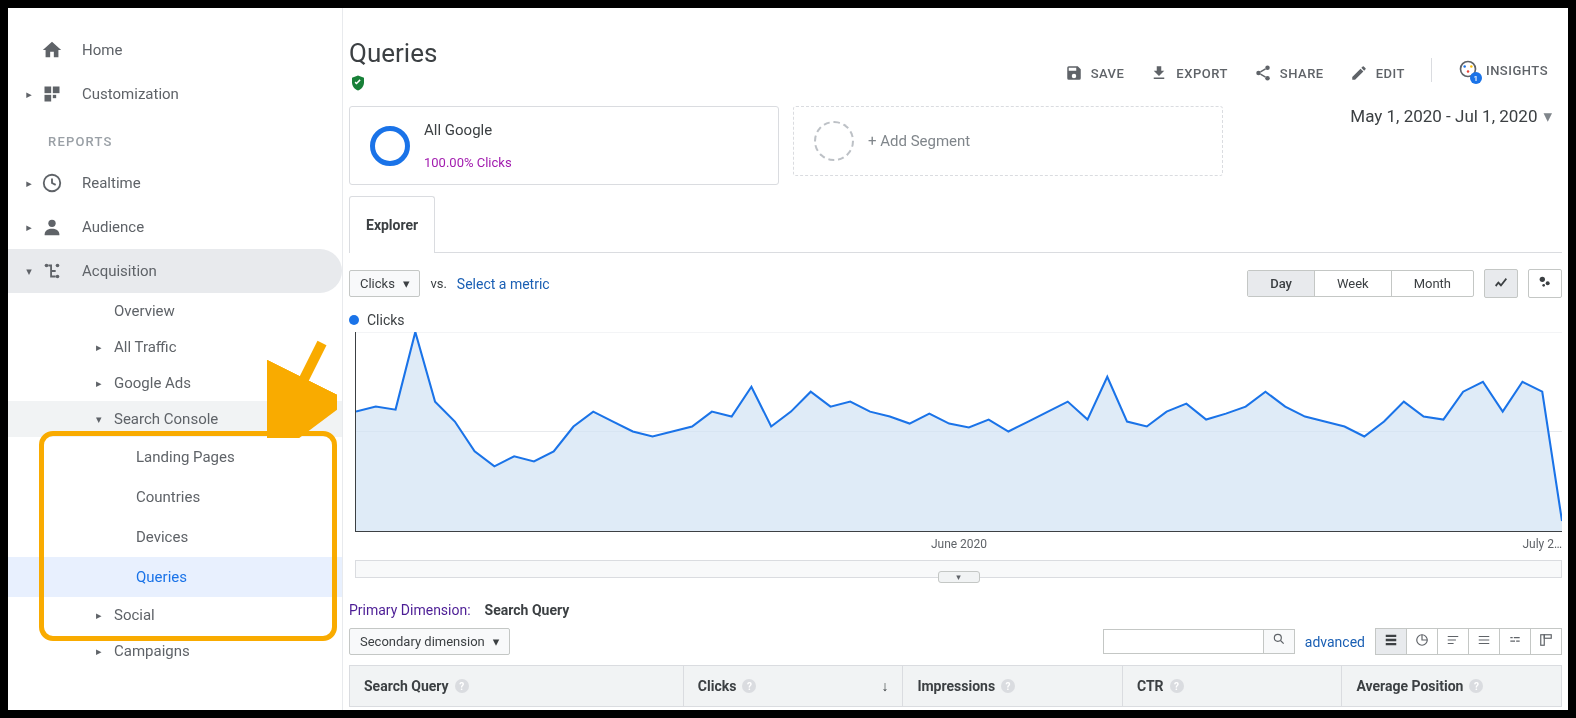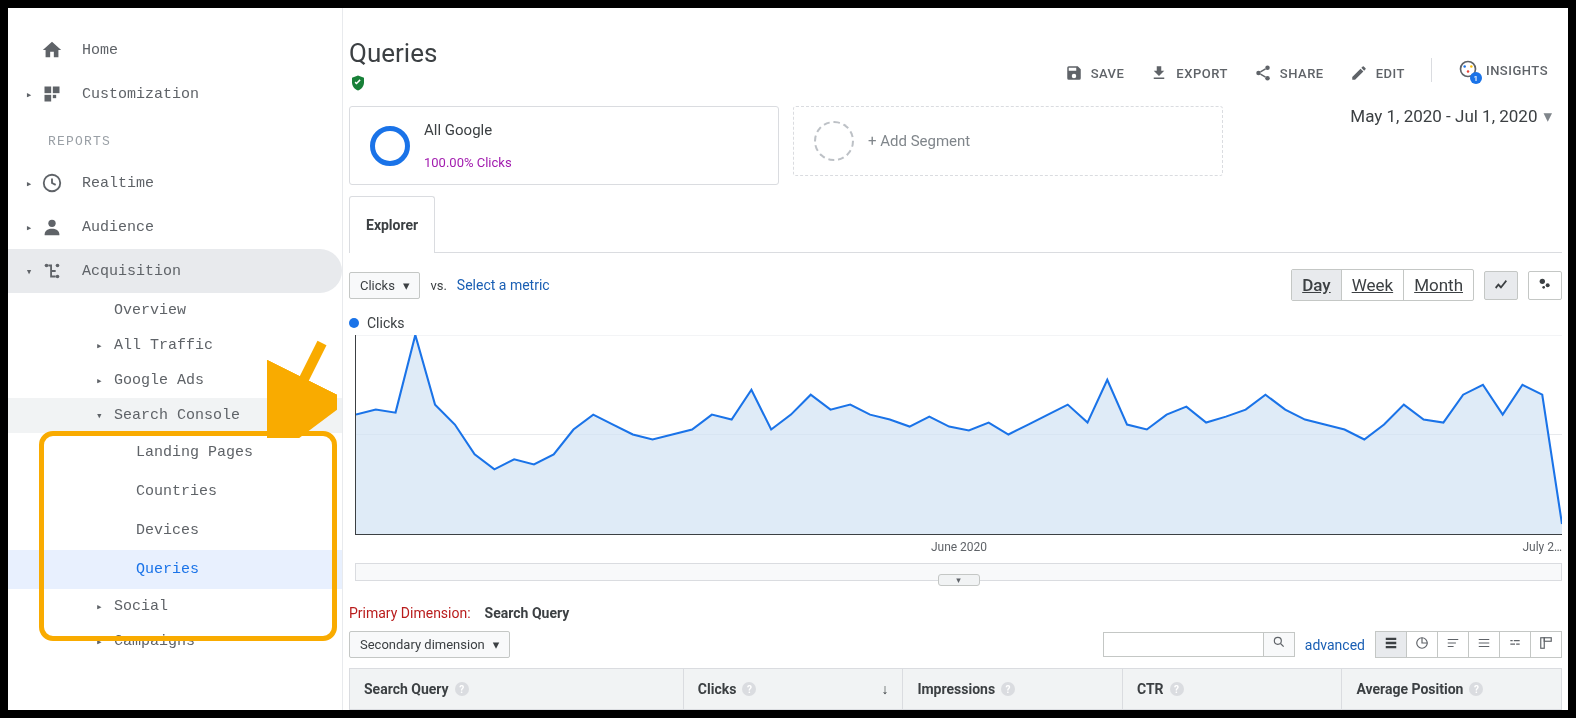--- a/index.html
+++ b/index.html
@@ -1,18 +1,18 @@
 <!DOCTYPE html>
 <html><head>
 <meta charset="utf-8">
 <style>
 * { box-sizing: border-box; margin: 0; padding: 0; }
 body { font-family: Roboto, Arial, sans-serif; background: #000; width: 1576px; height: 718px; overflow: hidden; font-size: 14px; color: #3c4043; }
 .app { display: flex; width: 1560px; height: 702px; margin: 8px; background: #fff; }
-.sidebar { width: 335px; background: #fff; border-right: 1px solid #e8eaed; padding-top: 20px; position: relative; font-family: Liberation Mono, monospace; }
+.sidebar { width: 335px; background: #fff; border-right: 1px solid #e8eaed; padding-top: 20px; position: relative; }
 .nav-item { display: flex; align-items: center; padding: 10px 16px; cursor: pointer; color: #5f6368; font-size: 15px; }
 .nav-item .chev { width: 10px; text-align: center; color: #5f6368; font-size: 11px; margin-right: 6px; }
 .nav-item .ico { width: 24px; height: 24px; margin-right: 18px; fill: #5f6368; display: flex; align-items: center; justify-content: center; }
 .nav-item.active { background: #e8eaed; border-radius: 0 22px 22px 0; }
 .nav-section-label { padding: 18px 40px 12px; font-size: 13px; letter-spacing: 1.2px; color: #9aa0a6; font-weight: 500; }
 .sub-item { display: flex; align-items: center; padding: 9px 16px 9px 94px; color: #5f6368; font-size: 15px; cursor: pointer; }
 .sub-item .chev { width: 10px; margin-left: -18px; margin-right: 8px; font-size: 11px; }
 .sub-item.expanded { background: #f1f3f4; }
 .subsub-item { padding: 11px 16px 11px 128px; color: #5f6368; font-size: 15px; cursor: pointer; }
 .subsub-item.selected { color: #1a73e8; background: #e8f0fe; }
@@ -38,34 +38,34 @@
 .seg-sub { font-size: 13px; color: #a21caf; margin-top: 16px; }
 .date-range { margin-left: auto; text-align: right; font-size: 17px; color: #3c4043; cursor: pointer; padding-right: 10px; display: flex; align-items: center; gap: 6px; }
 .tabs { margin-top: 10px; border-bottom: 1px solid #dadce0; display: flex; }
 .tab { padding: 20px 16px; border: 1px solid #dadce0; border-bottom: none; background: #fff; font-weight: 700; font-size: 14px; cursor: pointer; border-radius: 3px 3px 0 0; position: relative; top: 1px; }
 .chart-controls { display: flex; align-items: center; padding: 16px 0 10px; gap: 10px; }
 .dd-btn { border: 1px solid #c4c7c5; background: #f8f9fa; padding: 5px 10px; font-size: 13px; border-radius: 2px; cursor: pointer; display: flex; align-items: center; gap: 8px; }
 .vs-label { font-size: 13px; color: #3c4043; }
 .link-metric { color: #1a5fb4; font-size: 14px; cursor: pointer; }
 .right-toggles { margin-left: auto; display: flex; gap: 10px; align-items: center; }
 .btn-group { display: flex; border: 1px solid #c4c7c5; border-radius: 2px; overflow: hidden; }
-.btn-group .gbtn { padding: 5px 10px; font-size: 17px; cursor: pointer; border-right: 1px solid #c4c7c5; text-decoration: underline; }
+.btn-group .gbtn { padding: 5px 22px; font-size: 13px; cursor: pointer; border-right: 1px solid #c4c7c5; }
 .btn-group .gbtn:last-child { border-right: none; }
 .btn-group .gbtn.sel { background: #e8eaed; font-weight: 500; }
 .icon-toggle { border: 1px solid #c4c7c5; background: #e8eaed; padding: 4px 8px; border-radius: 2px; cursor: pointer; }
 .chart-legend { display: flex; align-items: center; gap: 8px; padding: 4px 0; }
 .legend-dot { width: 10px; height: 10px; background: #1a73e8; border-radius: 50%; }
 .legend-txt { font-size: 14px; color: #3c4043; }
 .chart-area { height: 200px; position: relative; border-left: 1px solid #3c4043; border-bottom: 1px solid #3c4043; margin-left: 6px; }
 .x-label { position: absolute; bottom: -20px; font-size: 12px; color: #5f6368; transform: translateX(-50%); }
 .chart-svg { width: 100%; height: 100%; }
 .time-slider { height: 18px; border: 1px solid #dadce0; margin-top: 28px; margin-left: 6px; background: #f8f9fa; position: relative; }
 .time-slider .handle { position: absolute; left: 50%; bottom: -6px; width: 42px; height: 12px; background: #f1f3f4; border: 1px solid #c4c7c5; border-radius: 3px; transform: translateX(-50%); display: flex; align-items: center; justify-content: center; font-size: 9px; color: #5f6368; }
 .dim-row { display: flex; align-items: baseline; gap: 14px; margin-top: 24px; font-size: 14px; }
-.dim-label { color: #b91c1c; }
+.dim-label { color: #4c1d95; }
 .dim-val { font-weight: 700; color: #3c4043; }
 .toolbar-row { display: flex; align-items: center; gap: 10px; margin-top: 10px; }
 .search-box { margin-left: auto; display: flex; }
 .search-box input { border: 1px solid #c4c7c5; border-right: none; padding: 4px 6px; font-size: 13px; width: 160px; }
 .search-box .sbtn { border: 1px solid #c4c7c5; background: #f8f9fa; padding: 2px 8px; cursor: pointer; }
 .adv-link { color: #1a5fb4; font-size: 14px; cursor: pointer; }
 .view-icons { display: flex; border: 1px solid #c4c7c5; }
 .view-icons .vbtn { padding: 4px 8px; border-right: 1px solid #c4c7c5; cursor: pointer; }
 .view-icons .vbtn:last-child { border-right: none; }
 .view-icons .vbtn.sel { background: #e8eaed; }

